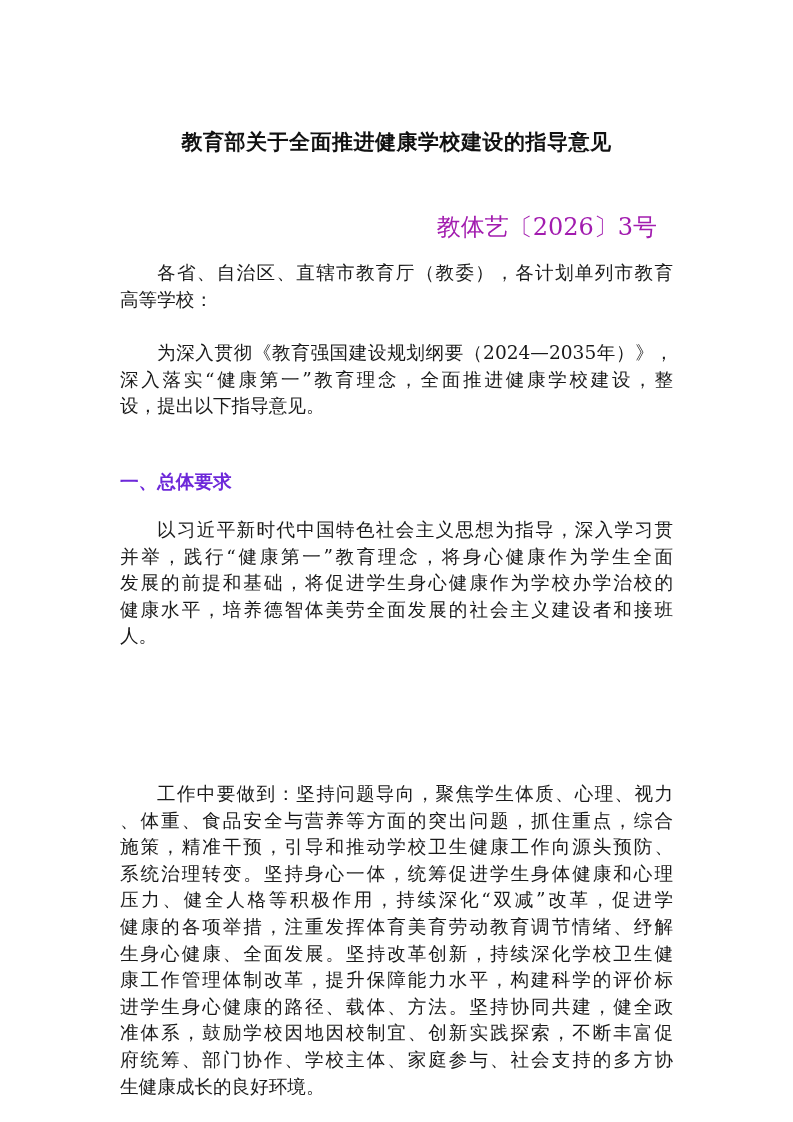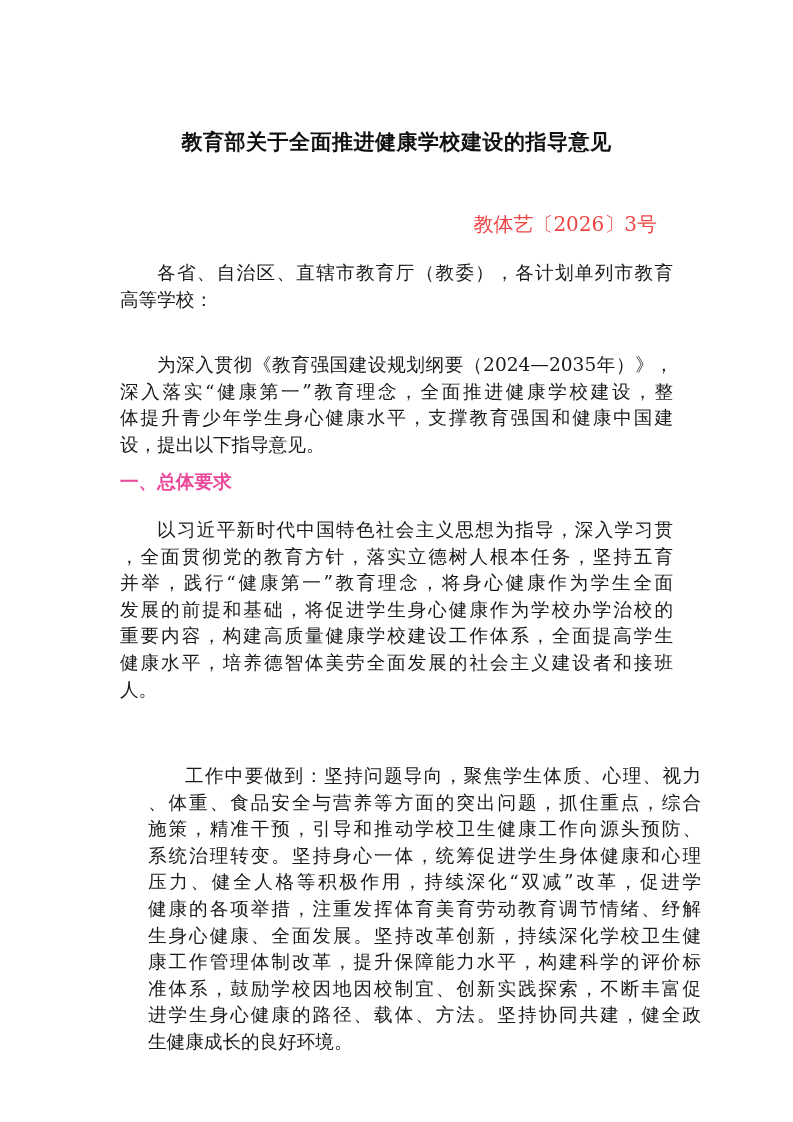--- a/index.html
+++ b/index.html
@@ -1,66 +1,64 @@
 <!DOCTYPE html>
 <html><head>
 <meta charset="utf-8">
 <style>
   html, body { margin: 0; padding: 0; background: #ffffff; }
   body { width: 793px; height: 1122px; position: relative; overflow: hidden;
          font-family: "DejaVu Serif", "Liberation Serif", serif; color: #1a1a1a; }
   .title { position: absolute; top: 128px; left: 0; width: 793px; text-align: center;
            font-family: Liberation Sans, sans-serif; font-weight: bold;
            font-size: 21px; letter-spacing: 0.5px; color: #111; }
-  .docno { position: absolute; top: 211px; right: 136px; font-size: 20px; color: #ef4444; }
+  .docno { position: absolute; top: 211px; right: 136px; font-size: 24px; color: #a21caf; }
   .body-block { position: absolute; left: 120px; width: 553px; }
   .line { height: 26.6px; line-height: 26.6px; font-size: 18.6px; white-space: nowrap;
           text-align: justify; text-align-last: justify; overflow: visible; }
   .line.last { text-align-last: left; }
   .line.indent { padding-left: 37px; }
   .heading { position: absolute; left: 120px; top: 469px; font-size: 18.6px;
-             font-family: "DejaVu Sans", "Liberation Sans", sans-serif; font-weight: bold; color: #ec4899; }
+             font-family: "DejaVu Sans", "Liberation Sans", sans-serif; font-weight: bold; color: #6d28d9; }
 </style>
 </head>
 <body>
 
 <div>
   <div class="title">教育部关于全面推进健康学校建设的指导意见</div>
   <div class="docno">教体艺〔2026〕3号</div>
 
   <div class="body-block" style="top:260px;">
     <div class="line indent">各省、自治区、直辖市教育厅（教委），各计划单列市教育</div>
     <div class="line last">高等学校：</div>
   </div>
 
-  <div class="body-block" style="top:340px;margin-top:12px;">
+  <div class="body-block" style="top:340px;">
     <div class="line indent">为深入贯彻《教育强国建设规划纲要（2024—2035年）》，</div>
     <div class="line">深入落实“健康第一”教育理念，全面推进健康学校建设，整</div>
-    <div class="line">体提升青少年学生身心健康水平，支撑教育强国和健康中国建</div>
     <div class="line last">设，提出以下指导意见。</div>
   </div>
 
   <div class="heading">一、总体要求</div>
 
   <div class="body-block" style="top:517px;">
     <div class="line indent">以习近平新时代中国特色社会主义思想为指导，深入学习贯</div>
-    <div class="line">，全面贯彻党的教育方针，落实立德树人根本任务，坚持五育</div>
     <div class="line">并举，践行“健康第一”教育理念，将身心健康作为学生全面</div>
     <div class="line">发展的前提和基础，将促进学生身心健康作为学校办学治校的</div>
-    <div class="line">重要内容，构建高质量健康学校建设工作体系，全面提高学生</div>
     <div class="line">健康水平，培养德智体美劳全面发展的社会主义建设者和接班</div>
     <div class="line last">人。</div>
   </div>
 
-  <div class="body-block" style="top:763px;margin-left:28px;">
+  <div class="body-block" style="top:781px;">
     <div class="line indent">工作中要做到：坚持问题导向，聚焦学生体质、心理、视力</div>
     <div class="line">、体重、食品安全与营养等方面的突出问题，抓住重点，综合</div>
     <div class="line">施策，精准干预，引导和推动学校卫生健康工作向源头预防、</div>
     <div class="line">系统治理转变。坚持身心一体，统筹促进学生身体健康和心理</div>
     <div class="line">压力、健全人格等积极作用，持续深化“双减”改革，促进学</div>
     <div class="line">健康的各项举措，注重发挥体育美育劳动教育调节情绪、纾解</div>
     <div class="line">生身心健康、全面发展。坚持改革创新，持续深化学校卫生健</div>
     <div class="line">康工作管理体制改革，提升保障能力水平，构建科学的评价标</div>
+    <div class="line">进学生身心健康的路径、载体、方法。坚持协同共建，健全政</div>
     <div class="line">准体系，鼓励学校因地因校制宜、创新实践探索，不断丰富促</div>
-    <div class="line">进学生身心健康的路径、载体、方法。坚持协同共建，健全政</div>
+    <div class="line">府统筹、部门协作、学校主体、家庭参与、社会支持的多方协</div>
     <div class="line last">生健康成长的良好环境。</div>
   </div>
 </div>
 
 </body></html>

